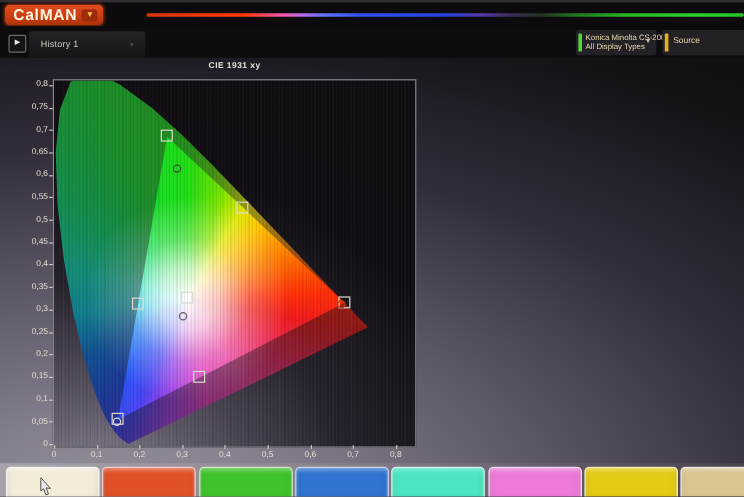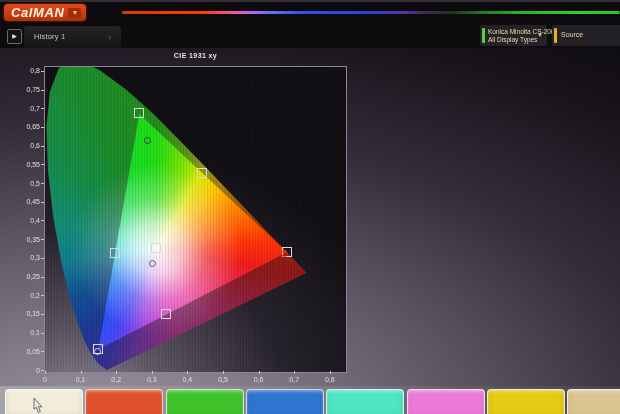--- a/index.html
+++ b/index.html
@@ -3,21 +3,21 @@
 <meta charset="utf-8">
 <style>
   html,body{margin:0;padding:0;background:#000;}
   #app{
     position:relative;width:620px;height:414px;overflow:hidden;
     font-family:"Liberation Sans",sans-serif;
     background:radial-gradient(ellipse 980px 520px at 16% 103%,
       #9a939f 0%, #837c8a 16%, #5e5765 36%, #332d3a 58%, #171319 80%, #0b090c 100%);
   }
   
-  .topbar{position:absolute;left:0;top:0;width:620px;height:22px;background:#0c0a0c;border-top:2px solid #332e35;font-style:italic;}
+  .topbar{position:absolute;left:0;top:0;width:620px;height:22px;background:#0c0a0c;border-top:2px solid #332e35;}
   .logo{position:absolute;left:4px;top:2px;height:17px;display:flex;align-items:center;gap:4px;
     padding:0 5px 0 7px;border-radius:4px;background:linear-gradient(180deg,#e04b1e 0%,#c43a11 70%,#ab3009 100%);
     box-shadow:0 0 3px rgba(255,90,20,.5);cursor:pointer;}
   .logo-text{font-size:13px;font-weight:bold;color:#fdf6e0;letter-spacing:.6px;line-height:17px;}
   .logo-caret{font-size:7px;color:#ffc145;background:#9c2c0c;border-radius:2px;padding:1px 3px;line-height:8px;}
   .rainbow{position:absolute;left:122px;top:9px;width:498px;height:3px;border-radius:2px;
     background:linear-gradient(90deg,#d83808 0%,#ff3c00 16%,#fa4868 20%,#f058b0 23%,#b868e8 26%,
       #6070f8 30%,#2f52f4 36%,#2742db 50%,#5636a8 56%,#3a2c58 61%,#23321c 66%,#1f7a1c 72%,
       #28b426 80%,#2cd22c 92%,#24c424 100%);}
   

